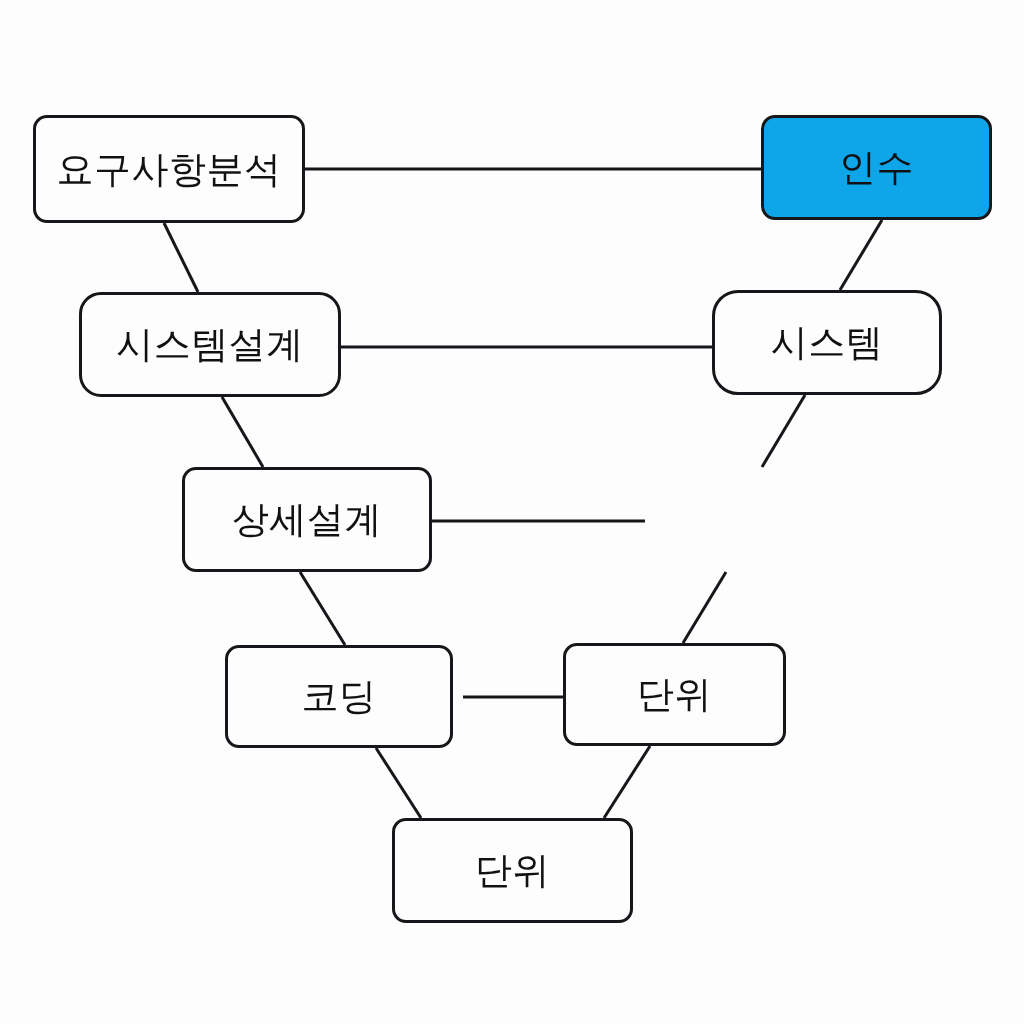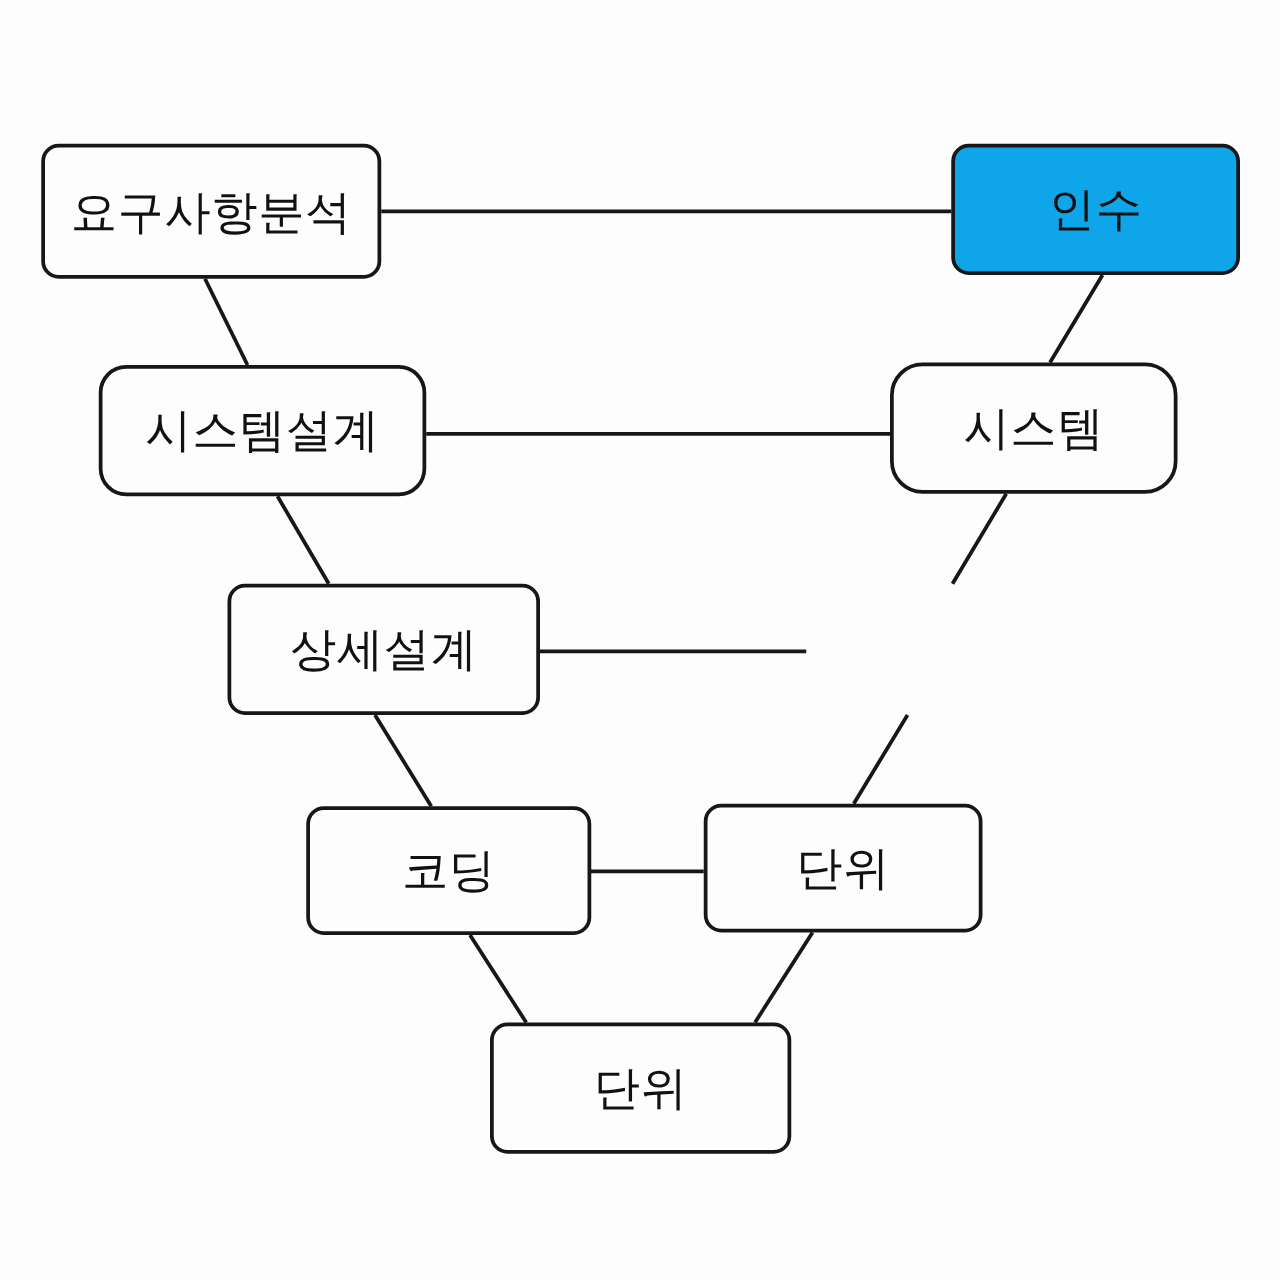--- a/index.html
+++ b/index.html
@@ -83,21 +83,21 @@
 
   <div class="node-box" style="left: 712px; top: 290px; width: 230px; height: 105px; background: rgb(253, 253, 253); border-color: rgb(22, 23, 26); border-radius: 26px;">
     <span class="node-label">시스템</span>
   </div>
 
   <div class="node-box" style="left: 146px; top: 467px; width: 250px; height: 105px; background: rgb(253, 253, 253); border-color: rgb(22, 23, 26); margin-left: 36px;">
     <span class="node-label">상세설계</span>
   </div>
 
 
-  <div class="node-box" style="left: 245px; top: 645px; width: 228px; height: 103px; background: rgb(253, 253, 253); border-color: rgb(22, 23, 26); justify-content: center;">
+  <div class="node-box" style="left: 225px; top: 645px; width: 228px; height: 103px; background: rgb(253, 253, 253); border-color: rgb(22, 23, 26); justify-content: center;">
     <span class="node-label">코딩</span>
   </div>
 
   <div class="node-box" style="left: 563px; top: 643px; width: 223px; height: 103px; background: rgb(253, 253, 253); border-color: rgb(22, 23, 26);">
     <span class="node-label">단위</span>
   </div>
 
   <div class="node-box" style="left: 392px; top: 818px; width: 241px; height: 105px; background: rgb(253, 253, 253); border-color: rgb(22, 23, 26);">
     <span class="node-label">단위</span>
   </div>

